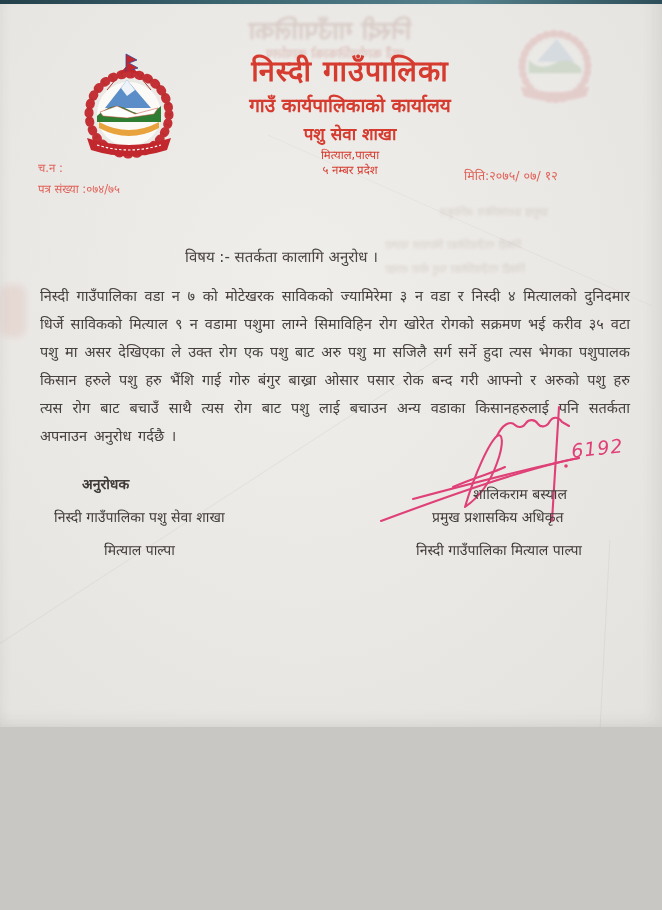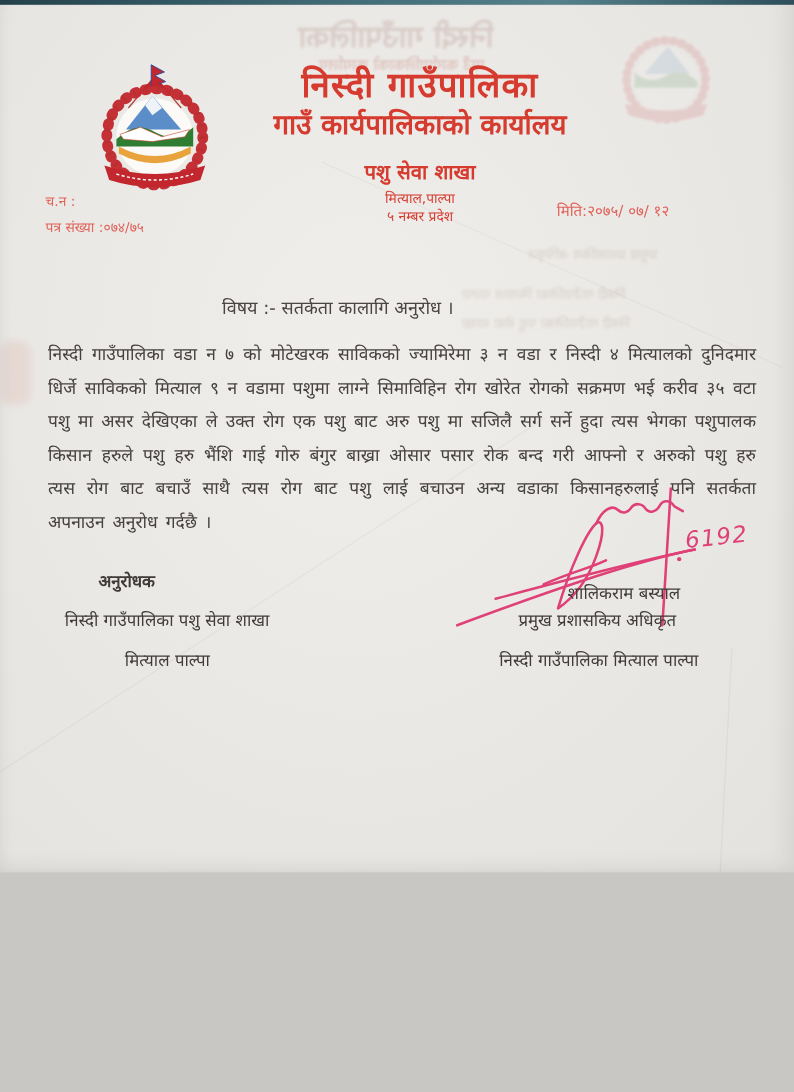--- a/index.html
+++ b/index.html
@@ -17,22 +17,22 @@
     position:absolute;top:0;left:0;width:662px;height:4px;
     background:linear-gradient(90deg,#24414b 0%,#3c6570 35%,#55818c 70%,#2e4f59 100%);
   }
   .abs{position:absolute;}
   .red{color:#d63b2f;}
   .meta-red{color:#e0635a;}
   .header-center{
     left:200px;top:52px;width:300px;text-align:center;
   }
   .title{font-size:29px;font-weight:bold;letter-spacing:1px;line-height:38px;}
-  .office{font-size:23px;font-weight:bold;line-height:26px;margin-top:2px;}
-  .section{font-size:17px;font-weight:bold;line-height:24px;margin-top:14px;}
+  .office{font-size:19px;font-weight:bold;line-height:26px;margin-top:2px;}
+  .section{font-size:17px;font-weight:bold;line-height:24px;margin-top:4px;}
   .addr{font-size:11.5px;line-height:15px;margin-top:2px;}
   .prov{font-size:11.5px;line-height:15px;}
   .meta{font-size:11.5px;line-height:20px;}
   .subject{left:185px;top:246px;font-size:15px;color:#4a4542;font-weight:500;}
   .body-par{
     left:40px;top:282px;width:590px;
     font-size:14.5px;line-height:28px;color:#45413e;
     text-align:justify;word-spacing:2px;
   }
   .sig-left{color:#3f3b38;font-size:14px;}

